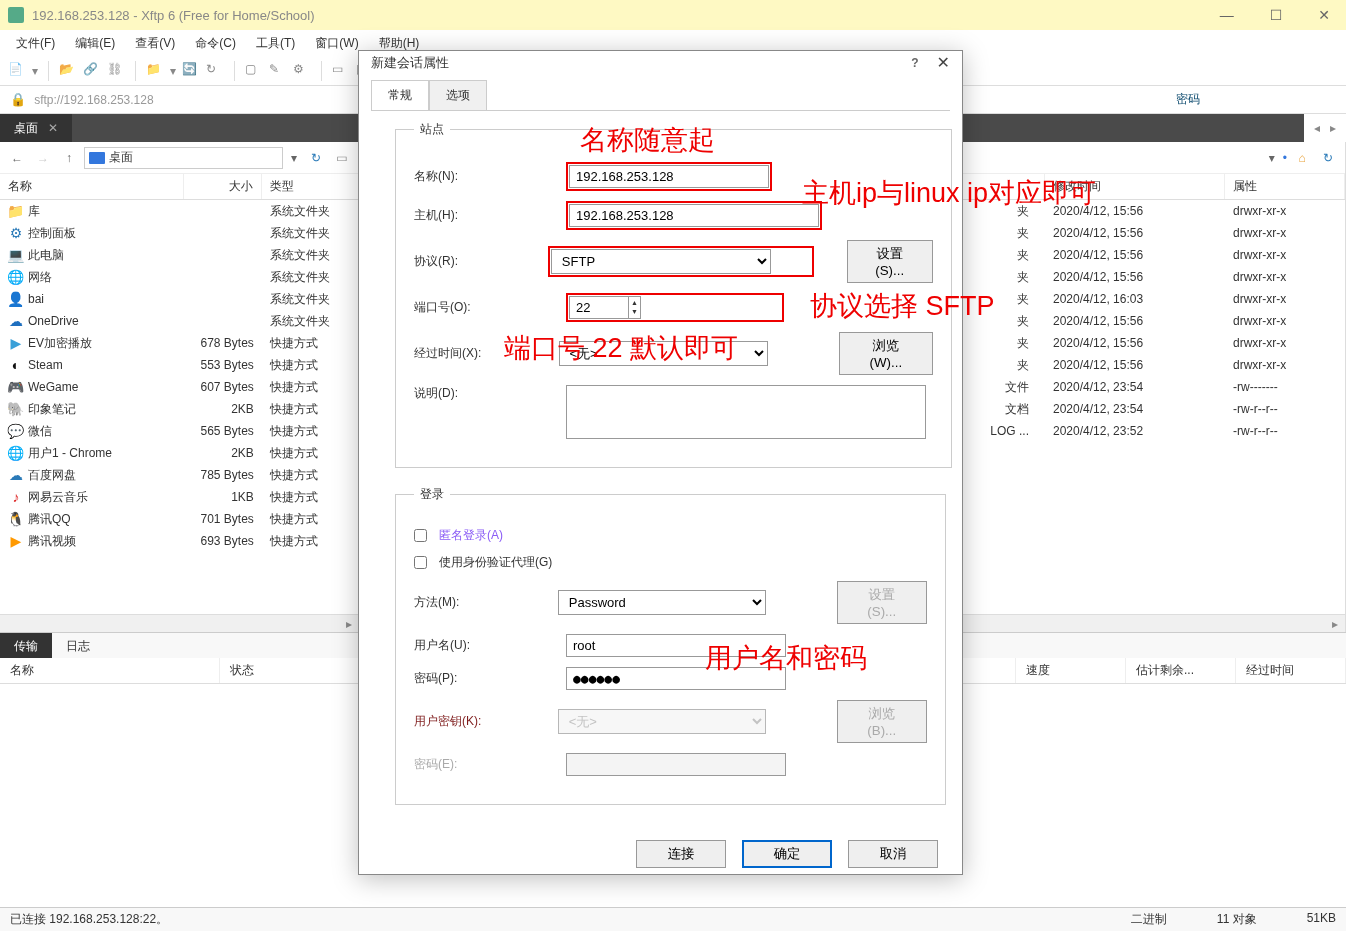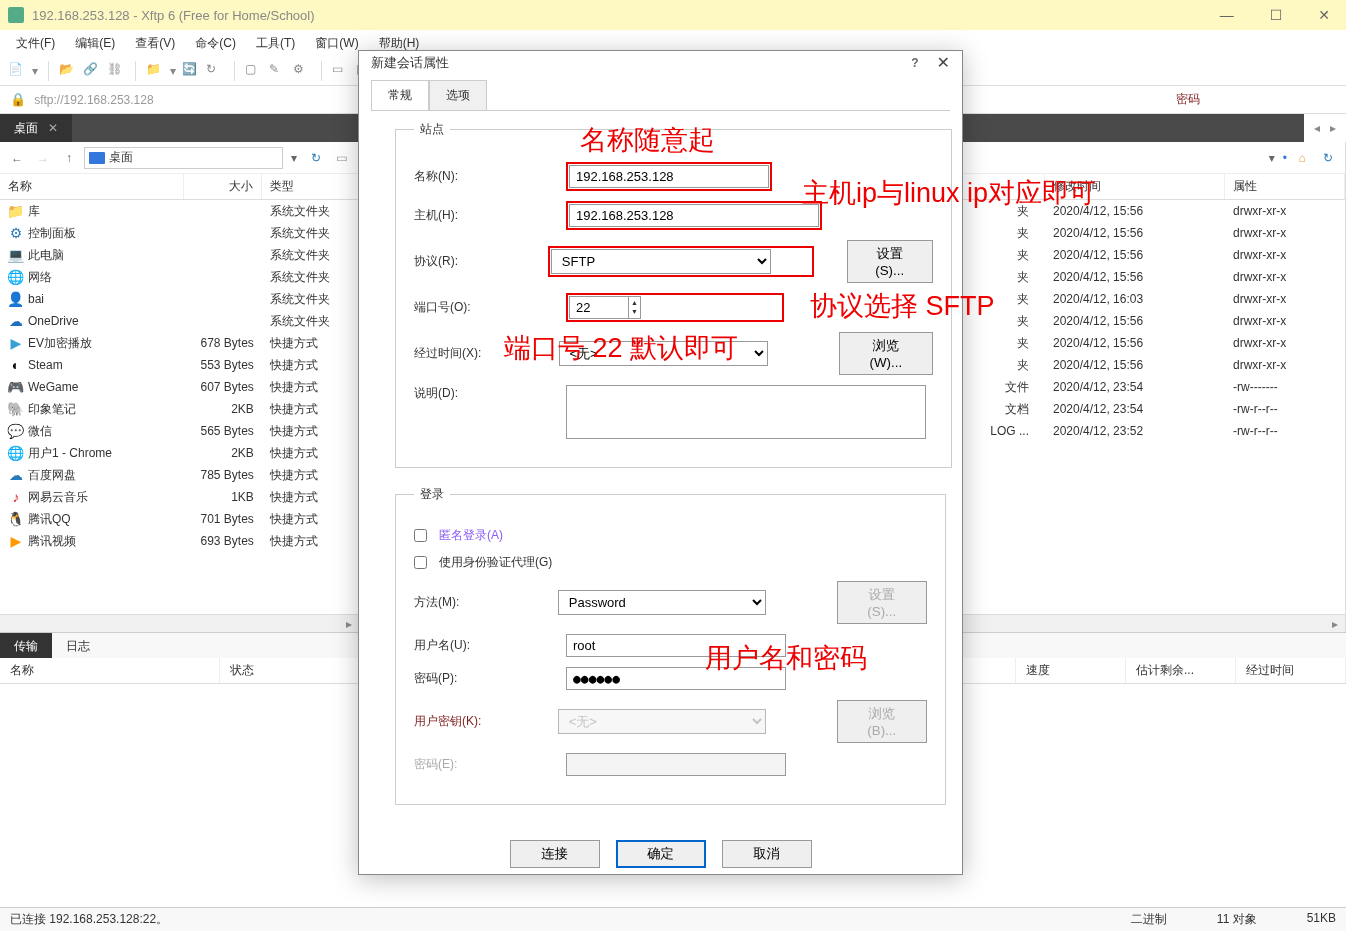--- a/index.html
+++ b/index.html
@@ -18,21 +18,21 @@
 
 
 .toolbar { height: 30px; display: flex; align-items: center; padding: 0 8px; gap: 6px; border-bottom: 1px solid #ddd; }
 .toolbar .tool-icon { width: 18px; height: 18px; display: inline-block; }
 .toolbar .sep { width: 1px; height: 20px; background: #ddd; margin: 0 4px; }
 
 
 .addressbar { height: 28px; display: flex; align-items: center; padding: 0 10px; gap: 8px; border-bottom: 1px solid #ddd; }
 .addressbar .lock-icon { color: #d90; font-size: 13px; }
 .addressbar .url { color: #999; flex: 1; }
-.addressbar .pw-label { color: #7f1d1d; width: 160px; text-align: left; }
+.addressbar .pw-label { color: #0c4a6e; width: 160px; text-align: left; }
 
 
 .tabbar { height: 28px; background: #4a4a4a; display: flex; align-items: stretch; }
 .tabbar .tab { background: #333; color: #fff; padding: 6px 14px; display: flex; align-items: center; gap: 10px; font-size: 12px; }
 .tabbar .tab .close { color: #aaa; }
 .tabbar .tab-nav { margin-left: auto; display: flex; align-items: center; padding: 0 10px; color: #888; gap: 10px; background:#fff;}
 
 
 .mainsplit { display: flex; height: 490px; }
 .panel { flex: 1; display: flex; flex-direction: column; border-right: 1px solid #ddd; overflow:hidden;}
@@ -87,21 +87,21 @@
 fieldset { border: 1px solid #ccc; padding: 14px 18px 18px; margin-bottom: 18px; }
 legend { padding: 0 6px; color: #333; }
 .form-row { display: flex; align-items: center; margin: 10px 0; gap: 12px; }
 .form-row label { width: 140px; }
 .form-row input[type=text], .form-row input[type=password], .form-row select, .form-row textarea { border: 1px solid #999; padding: 3px 6px; font-size: 13px; background: #fff; font-family: inherit;}
 .form-row .btn { border: 1px solid #999; background: #efefef; padding: 4px 18px; }
 .form-row .btn.disabled { color: #aaa; }
 .redbox { border: 2px solid #e00; padding: 1px;}
 textarea { resize: none; }
 
-.dialog-footer { height: 60px; display: flex; align-items: center; justify-content: center; gap: 16px; padding: 0 24px; }
+.dialog-footer { height: 60px; display: flex; align-items: center; justify-content: flex-end; gap: 16px; padding: 0 24px; }
 .dialog-footer .fbtn { width: 90px; height: 28px; border: 1px solid #999; background: #efefef; }
 .dialog-footer .fbtn.primary { border: 2px solid #06c; }
 
 
 .annot { position: absolute; color: #e00; font-size: 27px; font-weight: 500; z-index: 200; white-space: nowrap; }
 
 
 .hscroll { height: 18px; background: #f0f0f0; border-top: 1px solid #ddd; display:flex;}
 .hscroll .thumb{ margin-left:auto; width:20px; display:flex; align-items:center; justify-content:center; color:#888;}
 </style>

